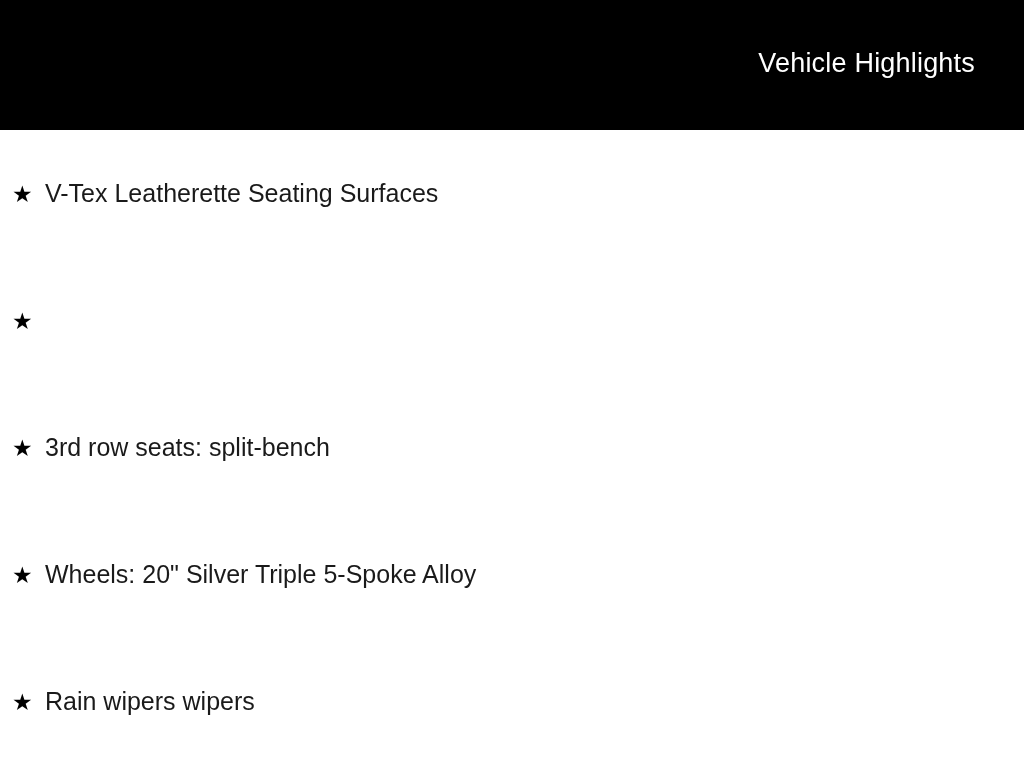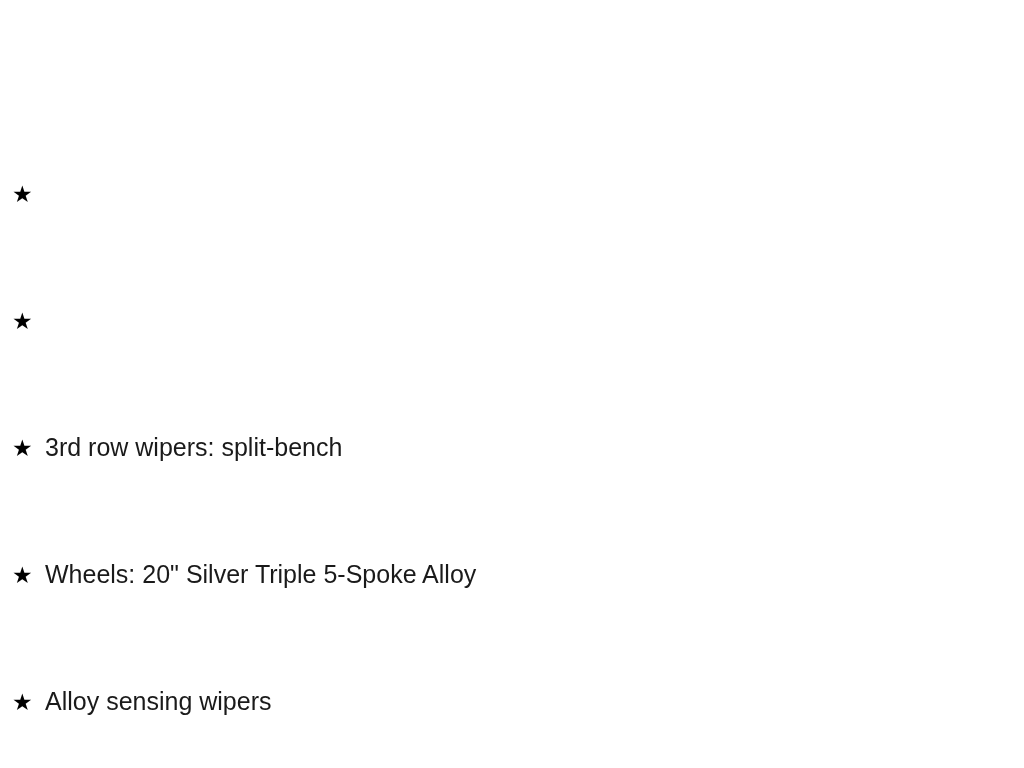--- a/index.html
+++ b/index.html
@@ -70,35 +70,39 @@
     color: #1a1a1a;
     line-height: 1.1;
     white-space: nowrap;
   }
 </style>
 </head>
 <body>
 
 <div class="page">
 
+  <div class="header-bar">
+    <div class="header-title">Vehicle Highlights</div>
+  </div>
 
   <ul class="highlights">
     <li class="highlight-item">
       <span class="bullet-star">★</span>
+      <span class="highlight-text">V-Tex Leatherette Seating Surfaces</span>
     </li>
     <li class="highlight-item">
       <span class="bullet-star">★</span>
     </li>
     <li class="highlight-item">
       <span class="bullet-star">★</span>
-      <span class="highlight-text">3rd row wipers: split-bench</span>
+      <span class="highlight-text">3rd row seats: split-bench</span>
     </li>
     <li class="highlight-item">
       <span class="bullet-star">★</span>
       <span class="highlight-text">Wheels: 20" Silver Triple 5-Spoke Alloy</span>
     </li>
     <li class="highlight-item">
       <span class="bullet-star">★</span>
-      <span class="highlight-text">Alloy sensing wipers</span>
+      <span class="highlight-text">Rain wipers wipers</span>
     </li>
   </ul>
 
 </div>
 
 </body></html>

